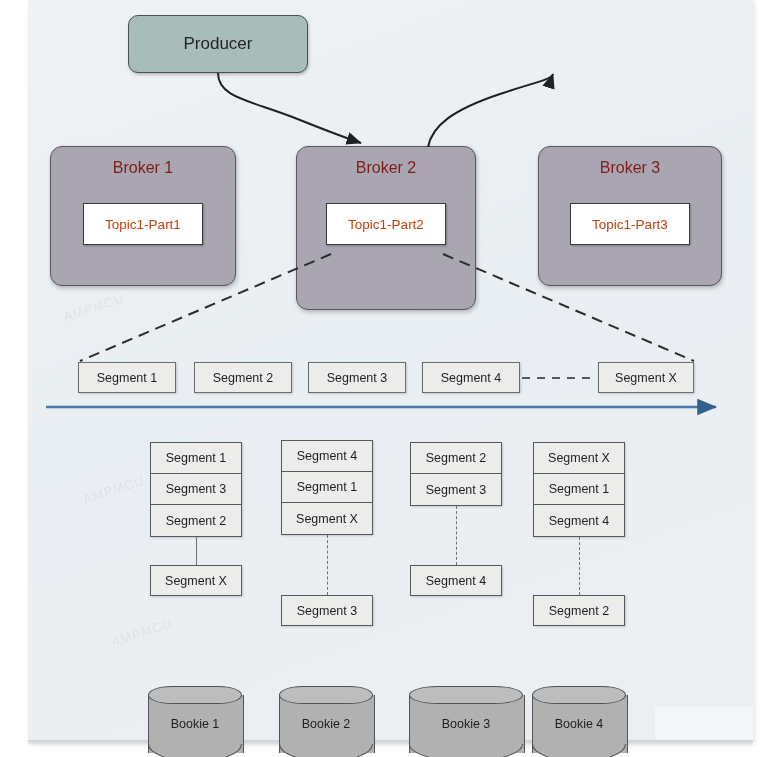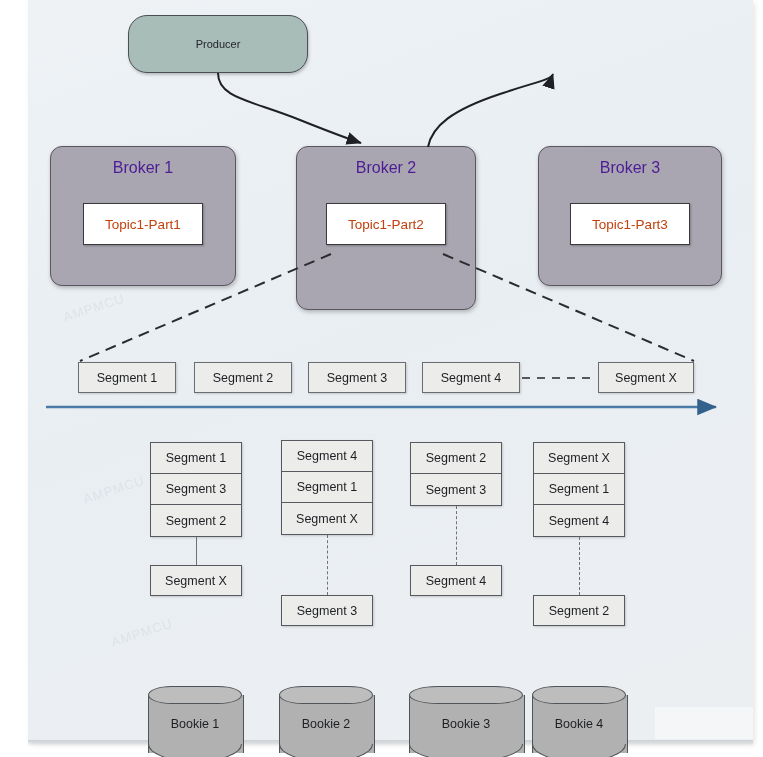--- a/index.html
+++ b/index.html
@@ -49,42 +49,42 @@
     display: flex;
     align-items: center;
     justify-content: center;
     color: #222428;
     text-align: center;
     white-space: nowrap;
   }
 
   
   .endpoint {
-    border-radius: 19px;
+    border-radius: 10px;
     border: 1.5px solid #4a4f55;
-    font-size: 11px;
+    font-size: 17px;
     box-shadow: 1px 2px 3px rgba(0,0,0,0.22);
   }
   .endpoint.producer { background: #a9bdb8; }
   .endpoint.consumer { background: #94a8bb; }
 
   
   .broker {
     border-radius: 12px;
     border: 1.5px solid #5a5560;
     background: #a9a5b1;
     box-shadow: 1px 2px 4px rgba(0,0,0,0.25);
     display: block;
   }
   .broker-title {
     position: absolute;
     left: 0; right: 0; top: 12px;
     text-align: center;
     font-size: 16px;
-    color: #4c1d95;
+    color: #7f1d1d;
   }
   .partition {
     position: absolute;
     left: 50%;
     transform: translateX(-50%);
     top: 56px;
     width: 118px;
     height: 40px;
     background: #ffffff;
     border: 1.5px solid #3a3a3c;

